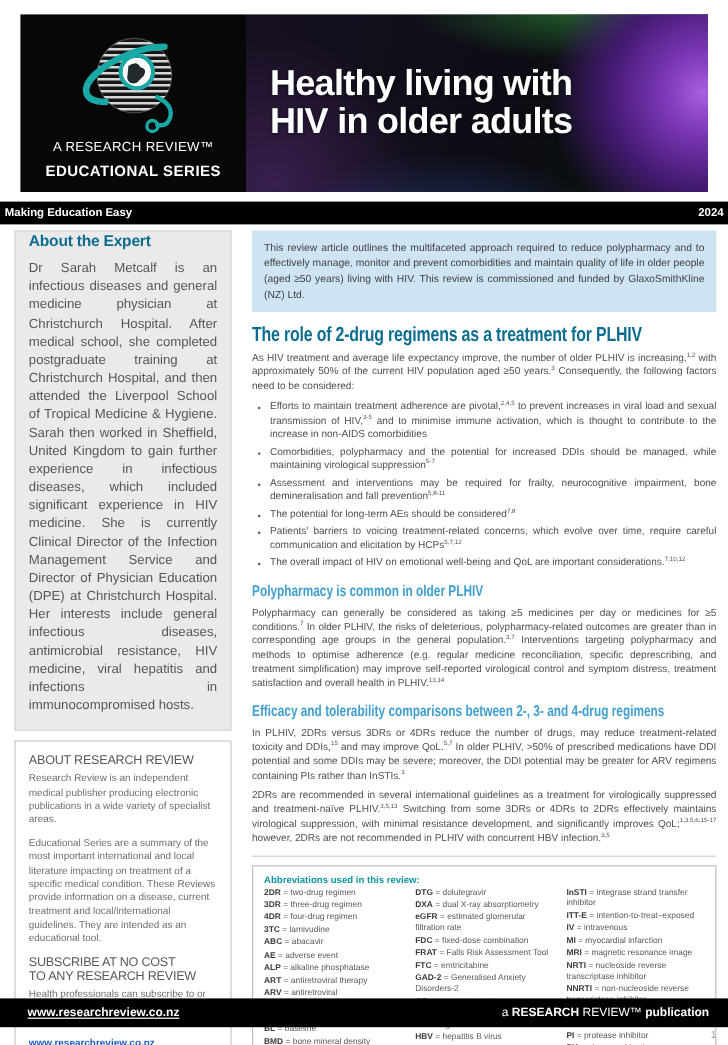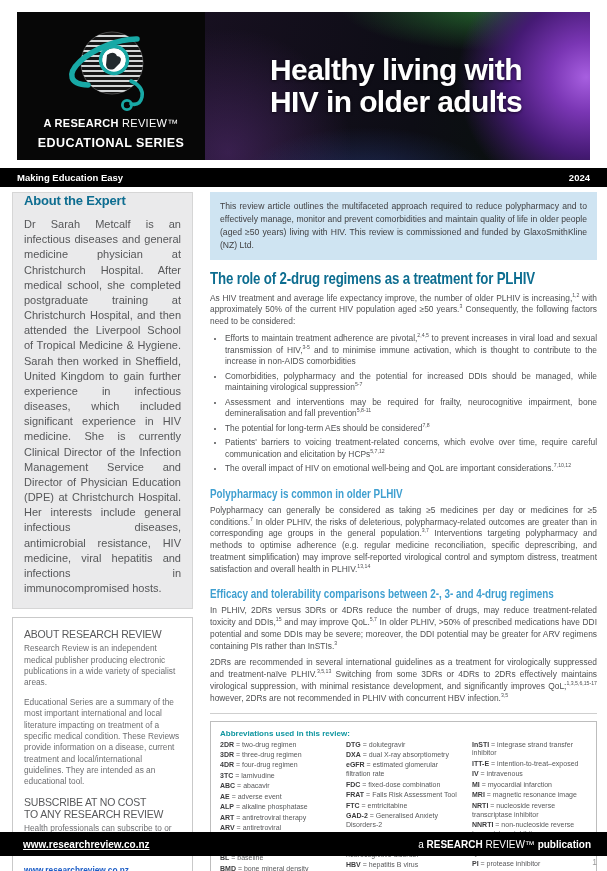--- a/index.html
+++ b/index.html
@@ -11,37 +11,37 @@
     overflow: hidden;
     color: #515254;
   }
   sup { font-size: 0.62em; vertical-align: super; line-height: 0; }
   b { font-weight: bold; }
 
   
   .banner { position:absolute; left:17px; top:12px; width:573px; height:148px; display:flex; }
   .logo-box { width:188px; height:100%; background:#070707; display:flex; flex-direction:column; align-items:center; justify-content:center; gap:6px; }
   .logo-box .brand-line1 { color:#fff; font-size:11px; letter-spacing:0.3px; font-weight:normal; }
-  .logo-box .brand-line1 b { font-weight:bold;margin-top:32px; }
+  .logo-box .brand-line1 b { font-weight:normal;margin-top:32px; }
   .logo-box .brand-line2 { color:#fff; font-size:12.5px; font-weight:bold; letter-spacing:0.4px; margin-top:1px; }
   .title-box {
     flex:1; position:relative; overflow:hidden;
     background:
       radial-gradient(circle at 99% 44%, #a75fe0 0%, #7a36b4 9%, #451a74 20%, rgba(25,10,48,0) 33%),
       radial-gradient(ellipse 65% 50% at 74% -4%, rgba(55,170,65,0.55), rgba(0,0,0,0) 60%),
       radial-gradient(ellipse 55% 65% at 42% 118%, rgba(45,70,145,0.55), rgba(0,0,0,0) 62%),
       radial-gradient(circle at 6% 95%, rgba(110,55,150,0.40), rgba(0,0,0,0) 32%),
       linear-gradient(100deg, #171020 0%, #0d0d15 55%, #08130b 100%);
-    display:flex; flex-direction:column; justify-content:center; padding-left:65px;
+    display:flex; flex-direction:column; justify-content:center; padding-left:20px;
   }
   .page-title-line { color:#ffffff; font-size:30px; font-weight:bold; line-height:1.08; letter-spacing:-0.6px; text-shadow:0 1px 3px rgba(0,0,0,0.6); }
 
   
   .tagline-bar { position:absolute; left:0; top:168px; width:607px; height:19px; background:#000;
-    display:flex; justify-content:space-between; align-items:center; padding:0 17px; }
+    display:flex; justify-content:space-between; align-items:center; padding:0 4px; }
   .tagline-bar span { color:#fff; font-size:9.5px; font-weight:bold; }
 
   
   .sidebar { position:absolute; left:12px; top:192px; width:181px; }
   .expert-box { background:#eaeaeb; border:1px solid #d6d6d6; padding:0 11px 12px; }
   .expert-heading { color:#0d6d90; font-size:13px; font-weight:bold; margin-bottom:8px; letter-spacing:-0.2px; }
   .expert-head { display:flex; gap:8px; }
   .photo { width:62px; height:78px; flex:none; }
   .name-block { margin-top:30px; }
   .expert-name { color:#0e7fa6; font-size:10px; font-weight:bold; margin-bottom:2px; }

